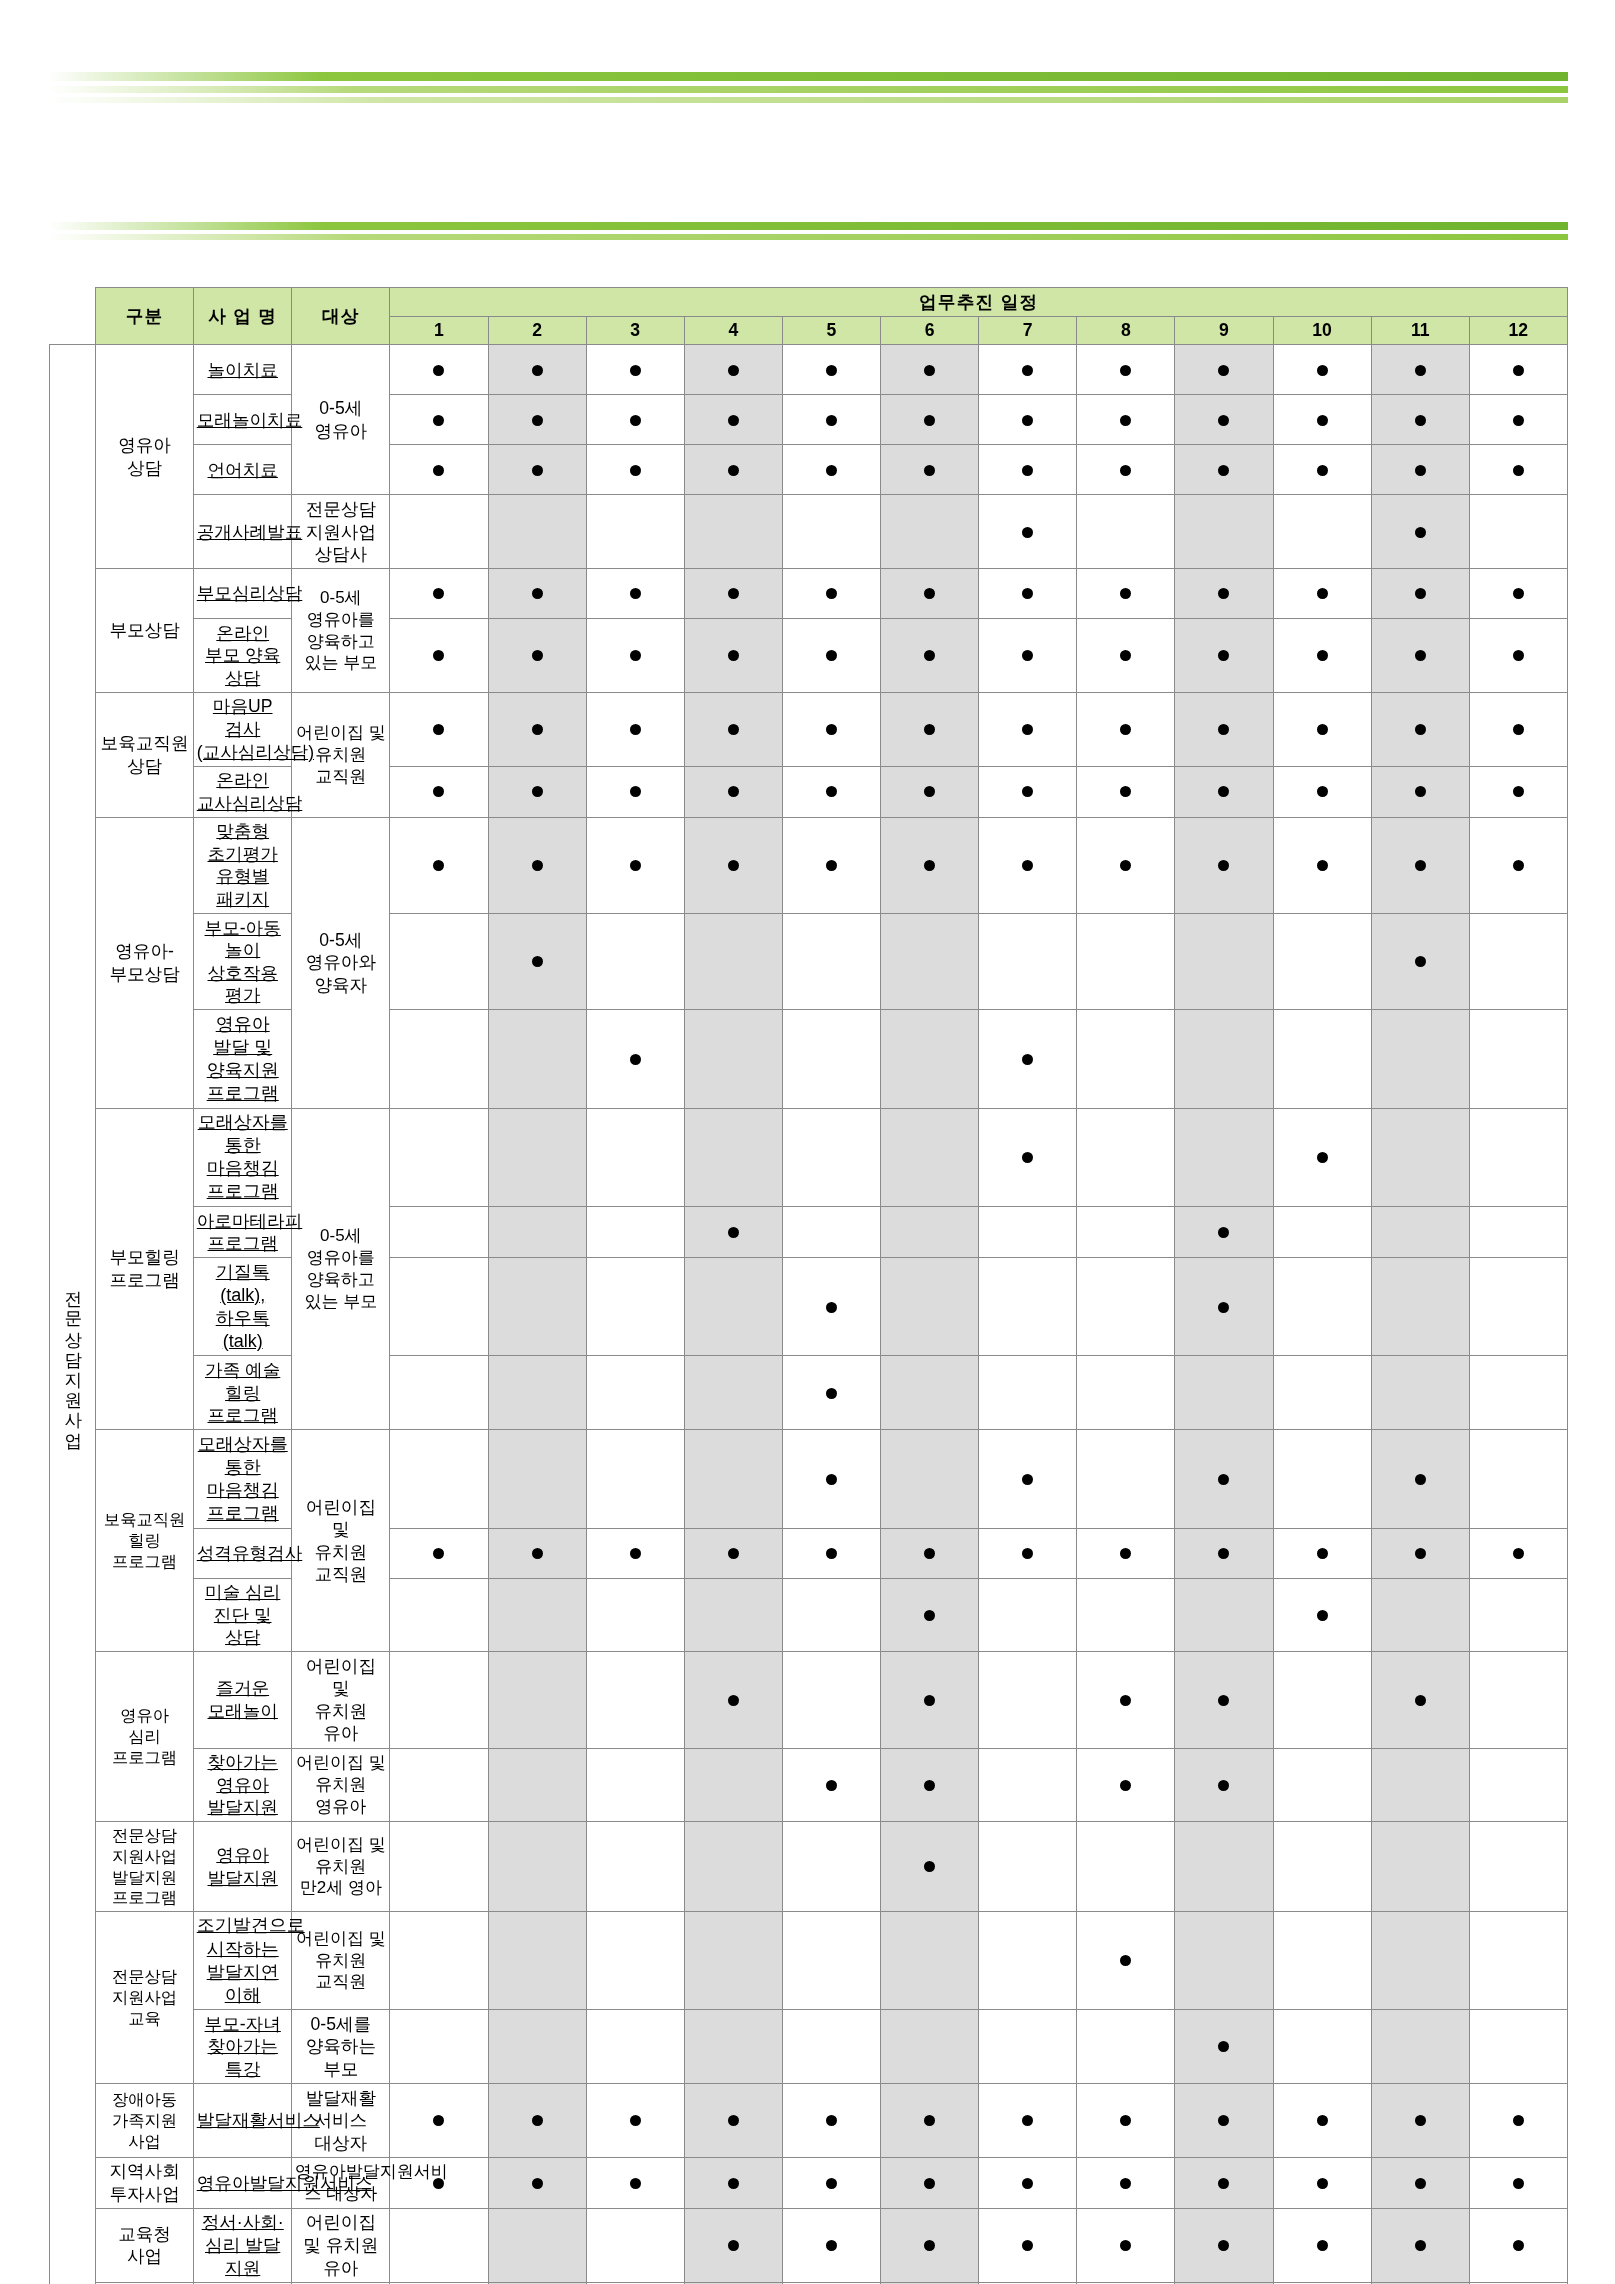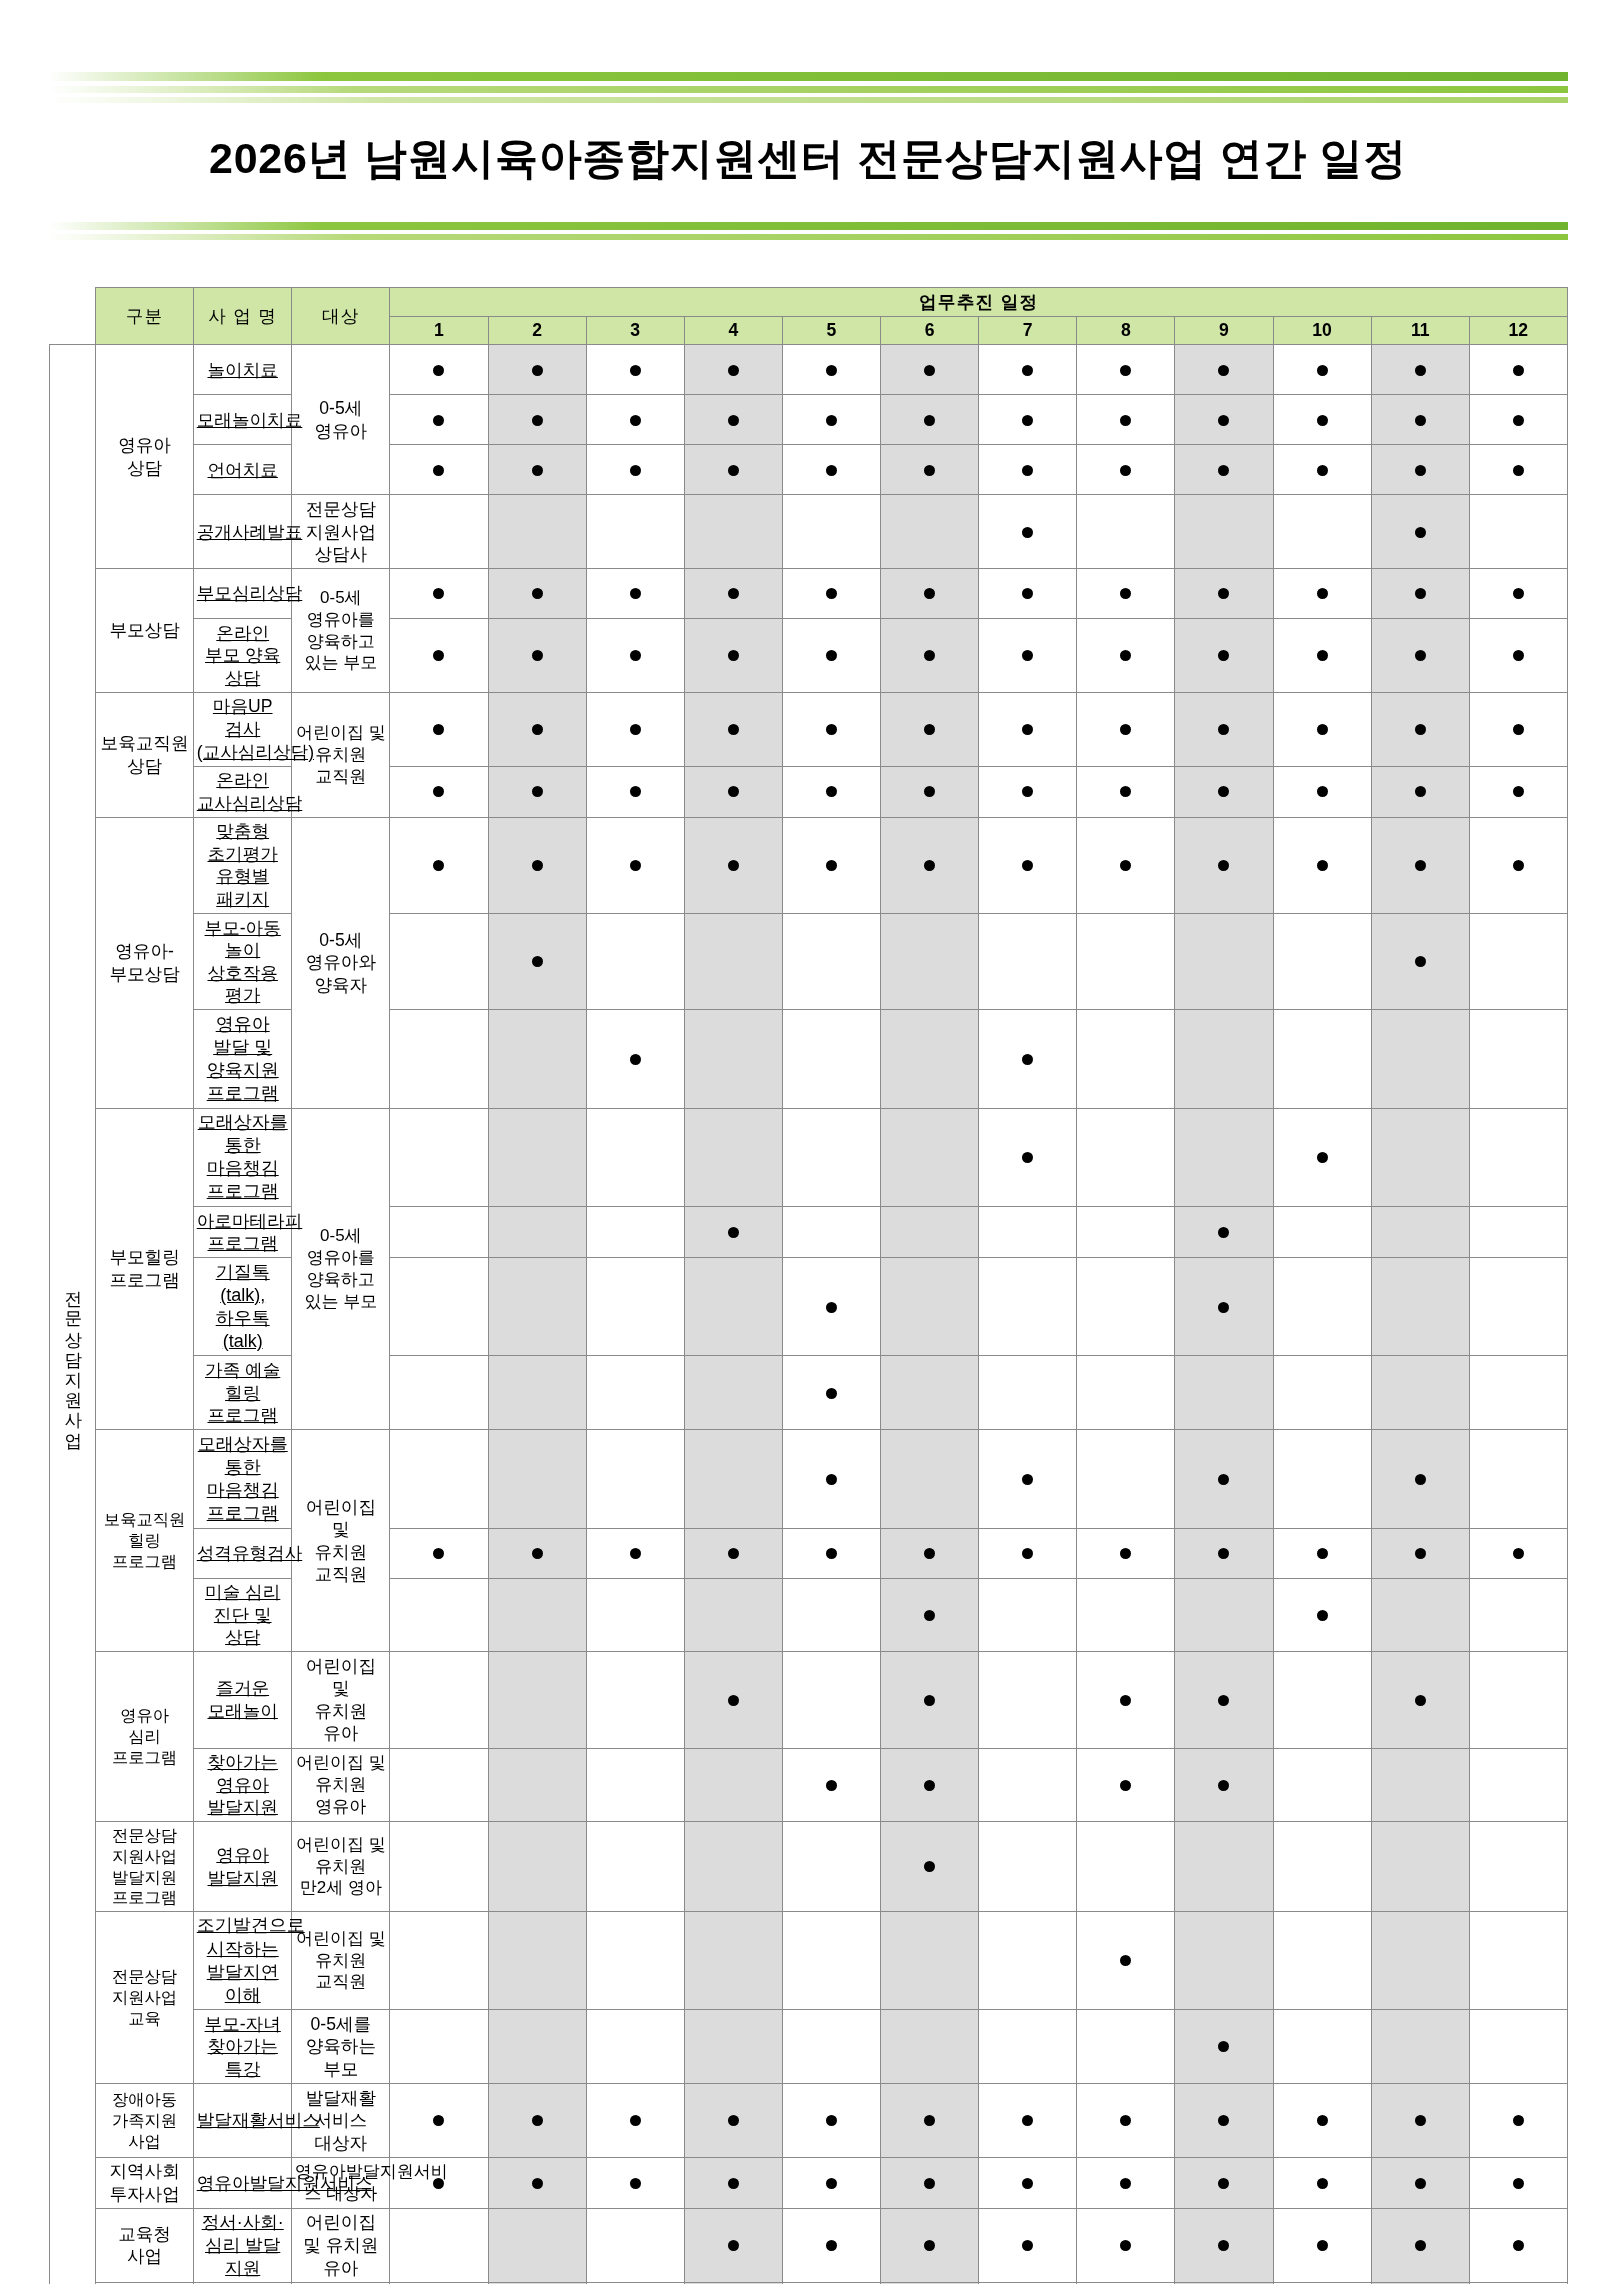--- a/index.html
+++ b/index.html
@@ -71,21 +71,21 @@
     font-size: 17.6px;
     text-align: center;
     vertical-align: middle;
     padding: 2.6px 2.6px;
     line-height: 1.28;
     background: #fff;
     word-break: keep-all;
   }
   .hdr {
     background: #cfe6a6 !important;
-    font-weight: normal;
+    font-weight: bold;
     font-size: 21.5px;
     letter-spacing: 1.3px;
   }
   .hdr-sched {
     background: #cfe6a6 !important;
     font-weight: bold;
     font-size: 21.5px;
     letter-spacing: 1.3px;
   }
   .mon {
@@ -131,21 +131,20 @@
 <body>
 
 <div class="page">
 
   <div class="topbars">
     <div class="bar b1"></div>
     <div class="bar b2"></div>
     <div class="bar b3"></div>
   </div>
 
-  <div class="title">2026년 남원시육아종합지원센터 전문상담지원사업 연간 일정</div>
 
   <div class="botbars">
     <div class="bar c1"></div>
     <div class="bar c2"></div>
   </div>
 
   <div class="table-wrap">
     <table class="schedule">
       <tbody id="tbody">
           <tr>

